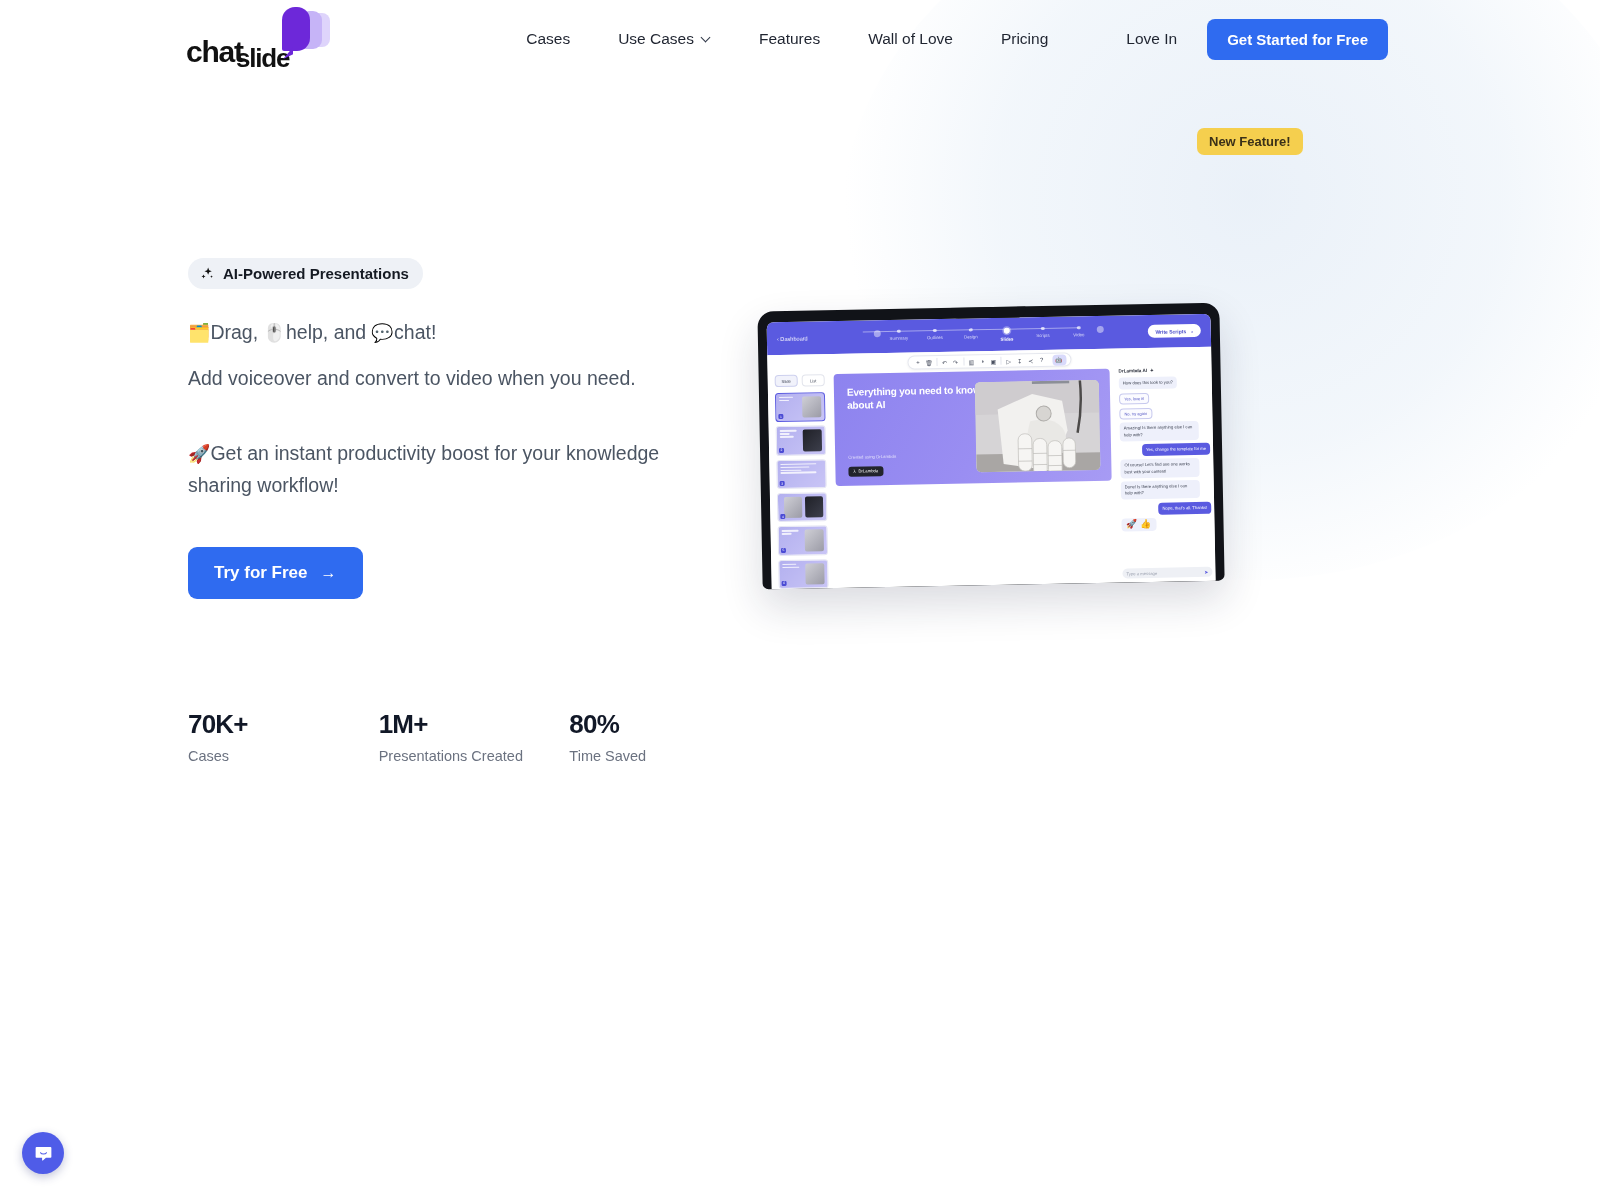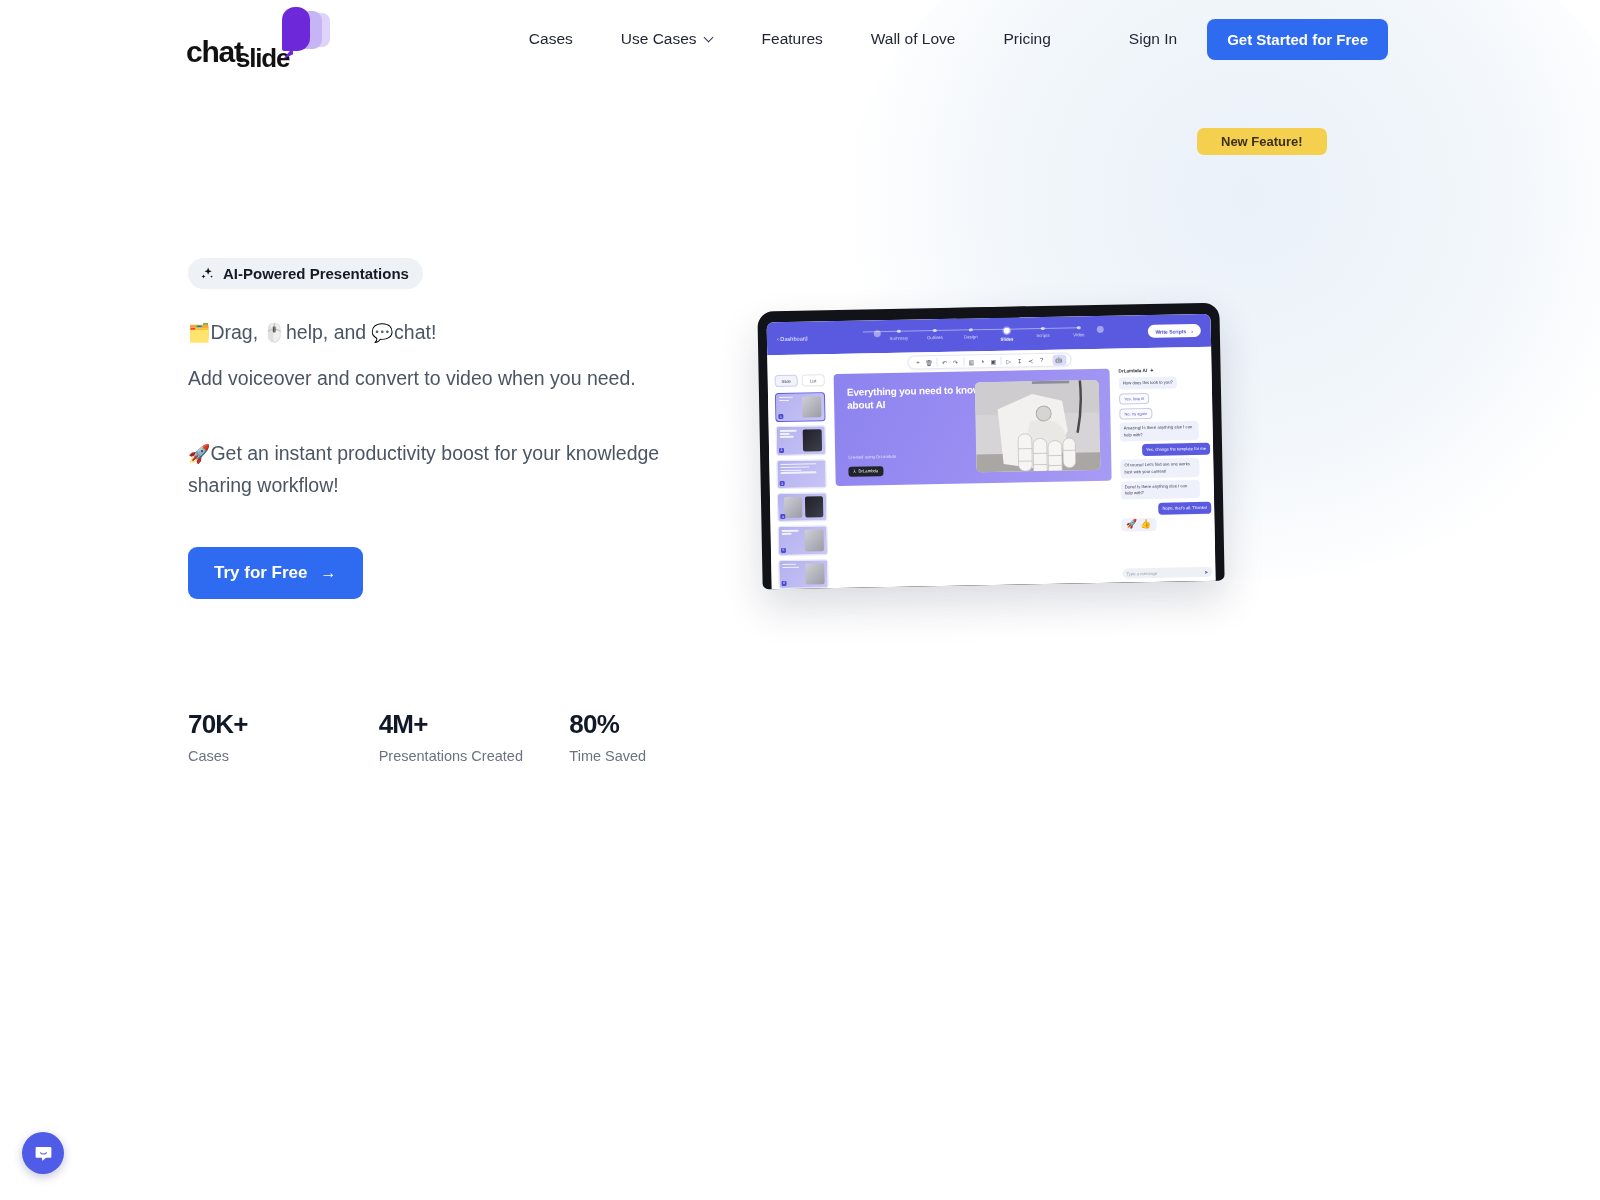--- a/index.html
+++ b/index.html
@@ -243,21 +243,21 @@
   }
 
   .new-feature-badge {
     position: absolute;
     left: 437px;
     top: -130px;
     background: #f5cf4e;
     color: #3b3118;
     font-size: 13px;
     font-weight: 600;
-    padding: 6px 24px;
+    padding: 6px 12px;
     border-radius: 7px;
     white-space: nowrap;
     cursor: pointer;
   }
 
   
   .laptop {
     position: absolute;
     left: 0px;
     top: 49px;
@@ -602,21 +602,21 @@
     </a>
     <a class="nav-link">
       <span>Features</span>
     </a>
     <a class="nav-link">
       <span>Wall of Love</span>
     </a>
     <a class="nav-link">
       <span>Pricing</span>
     </a>
-    <a class="nav-signin">Sign In</a>
+    <a class="nav-signin">Love In</a>
     <button class="btn-get-started">Get Started  for Free</button>
   </nav>
 </header>
 
 <section class="hero">
 
   <div class="hero-left">
 
     <div class="badge-ai">
       <svg class="sparkle-icon" viewBox="0 0 24 24">
@@ -642,21 +642,21 @@
       <span>Try for Free</span>
       <span class="arrow-r">→</span>
     </button>
 
     <div class="stats">
       <div class="stat">
         <div class="stat-value">70K+</div>
         <div class="stat-label">Cases</div>
       </div>
       <div class="stat">
-        <div class="stat-value">4M+</div>
+        <div class="stat-value">1M+</div>
         <div class="stat-label">Presentations Created</div>
       </div>
       <div class="stat">
         <div class="stat-value">80%</div>
         <div class="stat-label">Time Saved</div>
       </div>
     </div>
   </div>
 
   <div class="hero-right">

